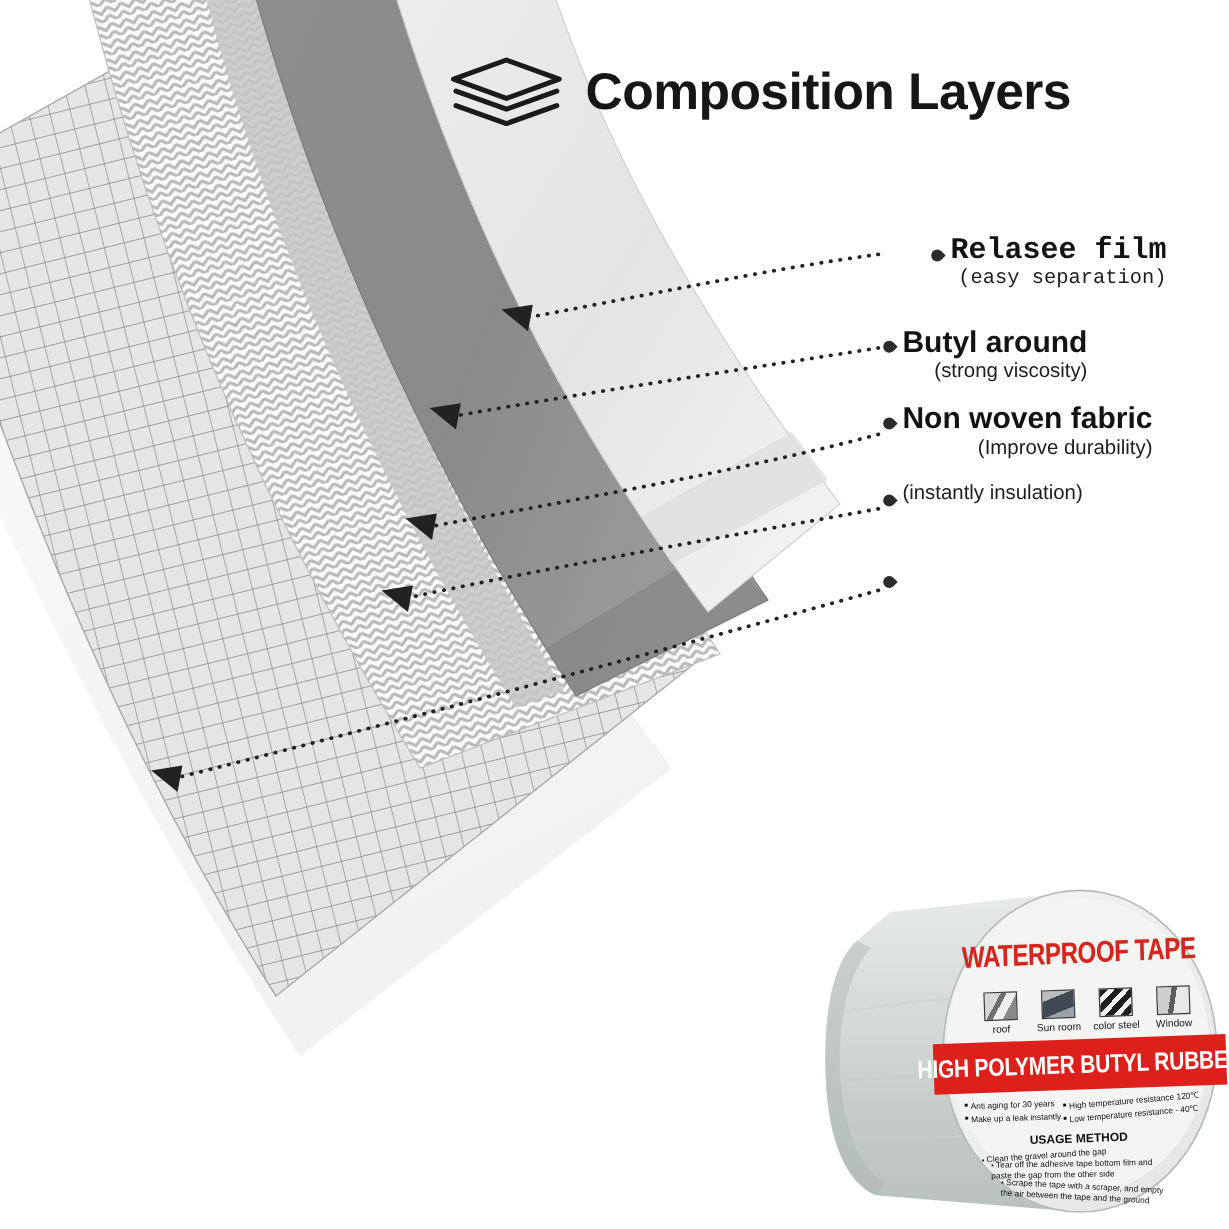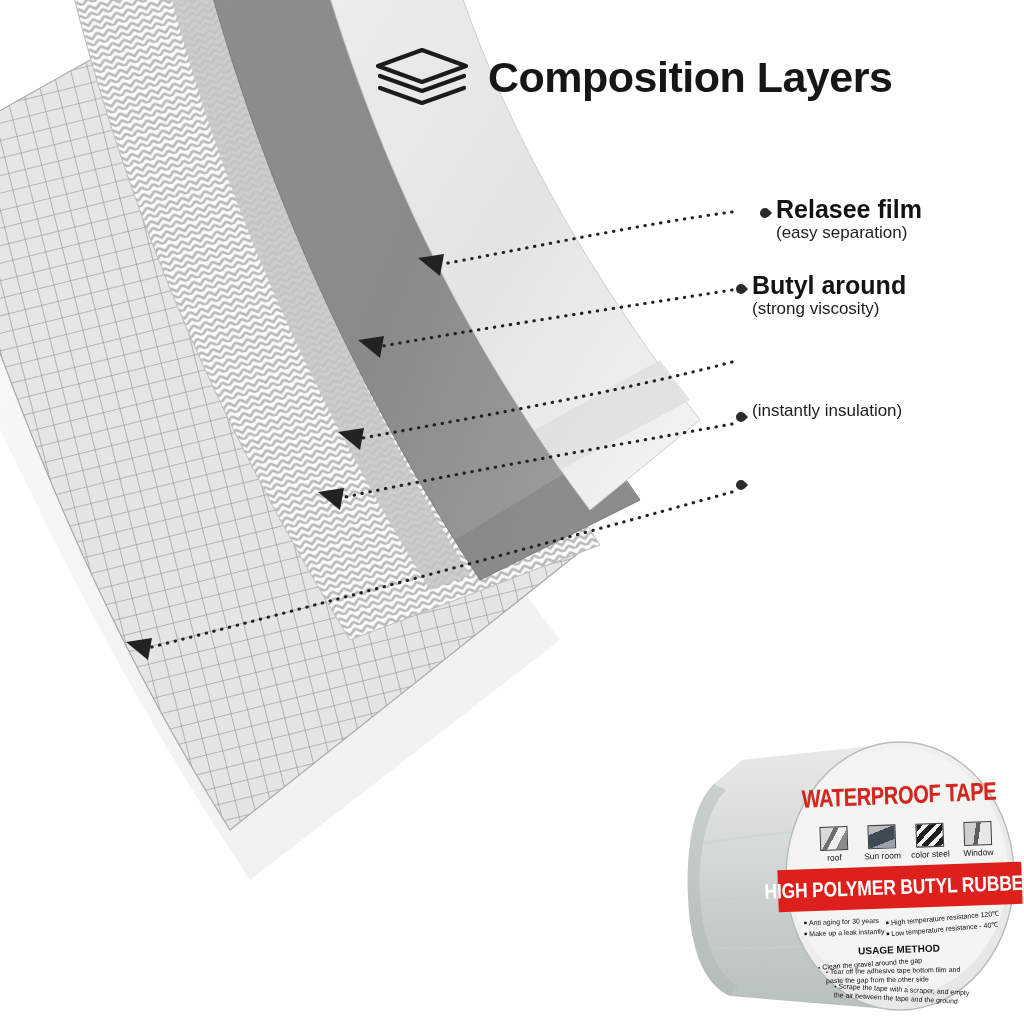--- a/index.html
+++ b/index.html
@@ -29,21 +29,21 @@
   .callout .bullet{
     position:absolute;left:-16px;top:12px;width:10px;height:10px;
     background:#2b2b2b;border-radius:50% 0 50% 50%;transform:rotate(45deg);
   }
   .callout .ttl{
     font-size:25px;font-weight:bold;color:#131313;
     white-space:nowrap;line-height:1.05;
   }
   .callout .sub{
     font-size:17px;color:#1d1d1d;white-space:nowrap;
-    line-height:1.15;margin-top:1px;
+    line-height:1.15;margin-top:1px;text-align:right;
   }
 
   
   #tape-roll{position:absolute;left:672px;top:724px;width:352px;height:300px;}
   .roll-svg{position:absolute;left:0;top:0;}
 
   #roll-label{
     position:absolute;left:118px;top:24px;width:218px;height:248px;
   }
   .lbl-face{
@@ -185,32 +185,37 @@
 
   <div id="header">
     <svg id="stack-icon" viewBox="0 0 100 62">
       <path d="M50 4 L94 20 L50 36 L6 20 Z" fill="none" stroke="#1b1b1b" stroke-width="4.2" stroke-linejoin="round"></path>
       <path d="M8 30 L50 45 L92 30" fill="none" stroke="#1b1b1b" stroke-width="4.2" stroke-linecap="round" stroke-linejoin="round"></path>
       <path d="M8 42 L50 57 L92 42" fill="none" stroke="#1b1b1b" stroke-width="4.2" stroke-linecap="round" stroke-linejoin="round"></path>
     </svg>
     <div id="page-title">Composition Layers</div>
   </div>
 
-  <div class="callout" style="left:776px;top:196px;">
+  <div class="callout" style="left:792px;top:196px;font-family:Liberation Mono, monospace;">
     <span class="bullet"></span>
     <div class="ttl">Relasee film</div>
     <div class="sub">(easy separation)</div>
   </div>
 
   <div class="callout" style="left:752px;top:272px;">
     <span class="bullet"></span>
     <div class="ttl">Butyl around</div>
     <div class="sub">(strong viscosity)</div>
   </div>
 
+  <div class="callout" style="left:752px;top:336px;">
+    <span class="bullet"></span>
+    <div class="ttl">Non woven fabric</div>
+    <div class="sub">(Improve durability)</div>
+  </div>
 
   <div class="callout" style="left:752px;top:400px;">
     <span class="bullet"></span>
     <div class="sub">(instantly insulation)</div>
   </div>
 
   <div class="callout" style="left:752px;top:468px;">
     <span class="bullet"></span>
   </div>
 

